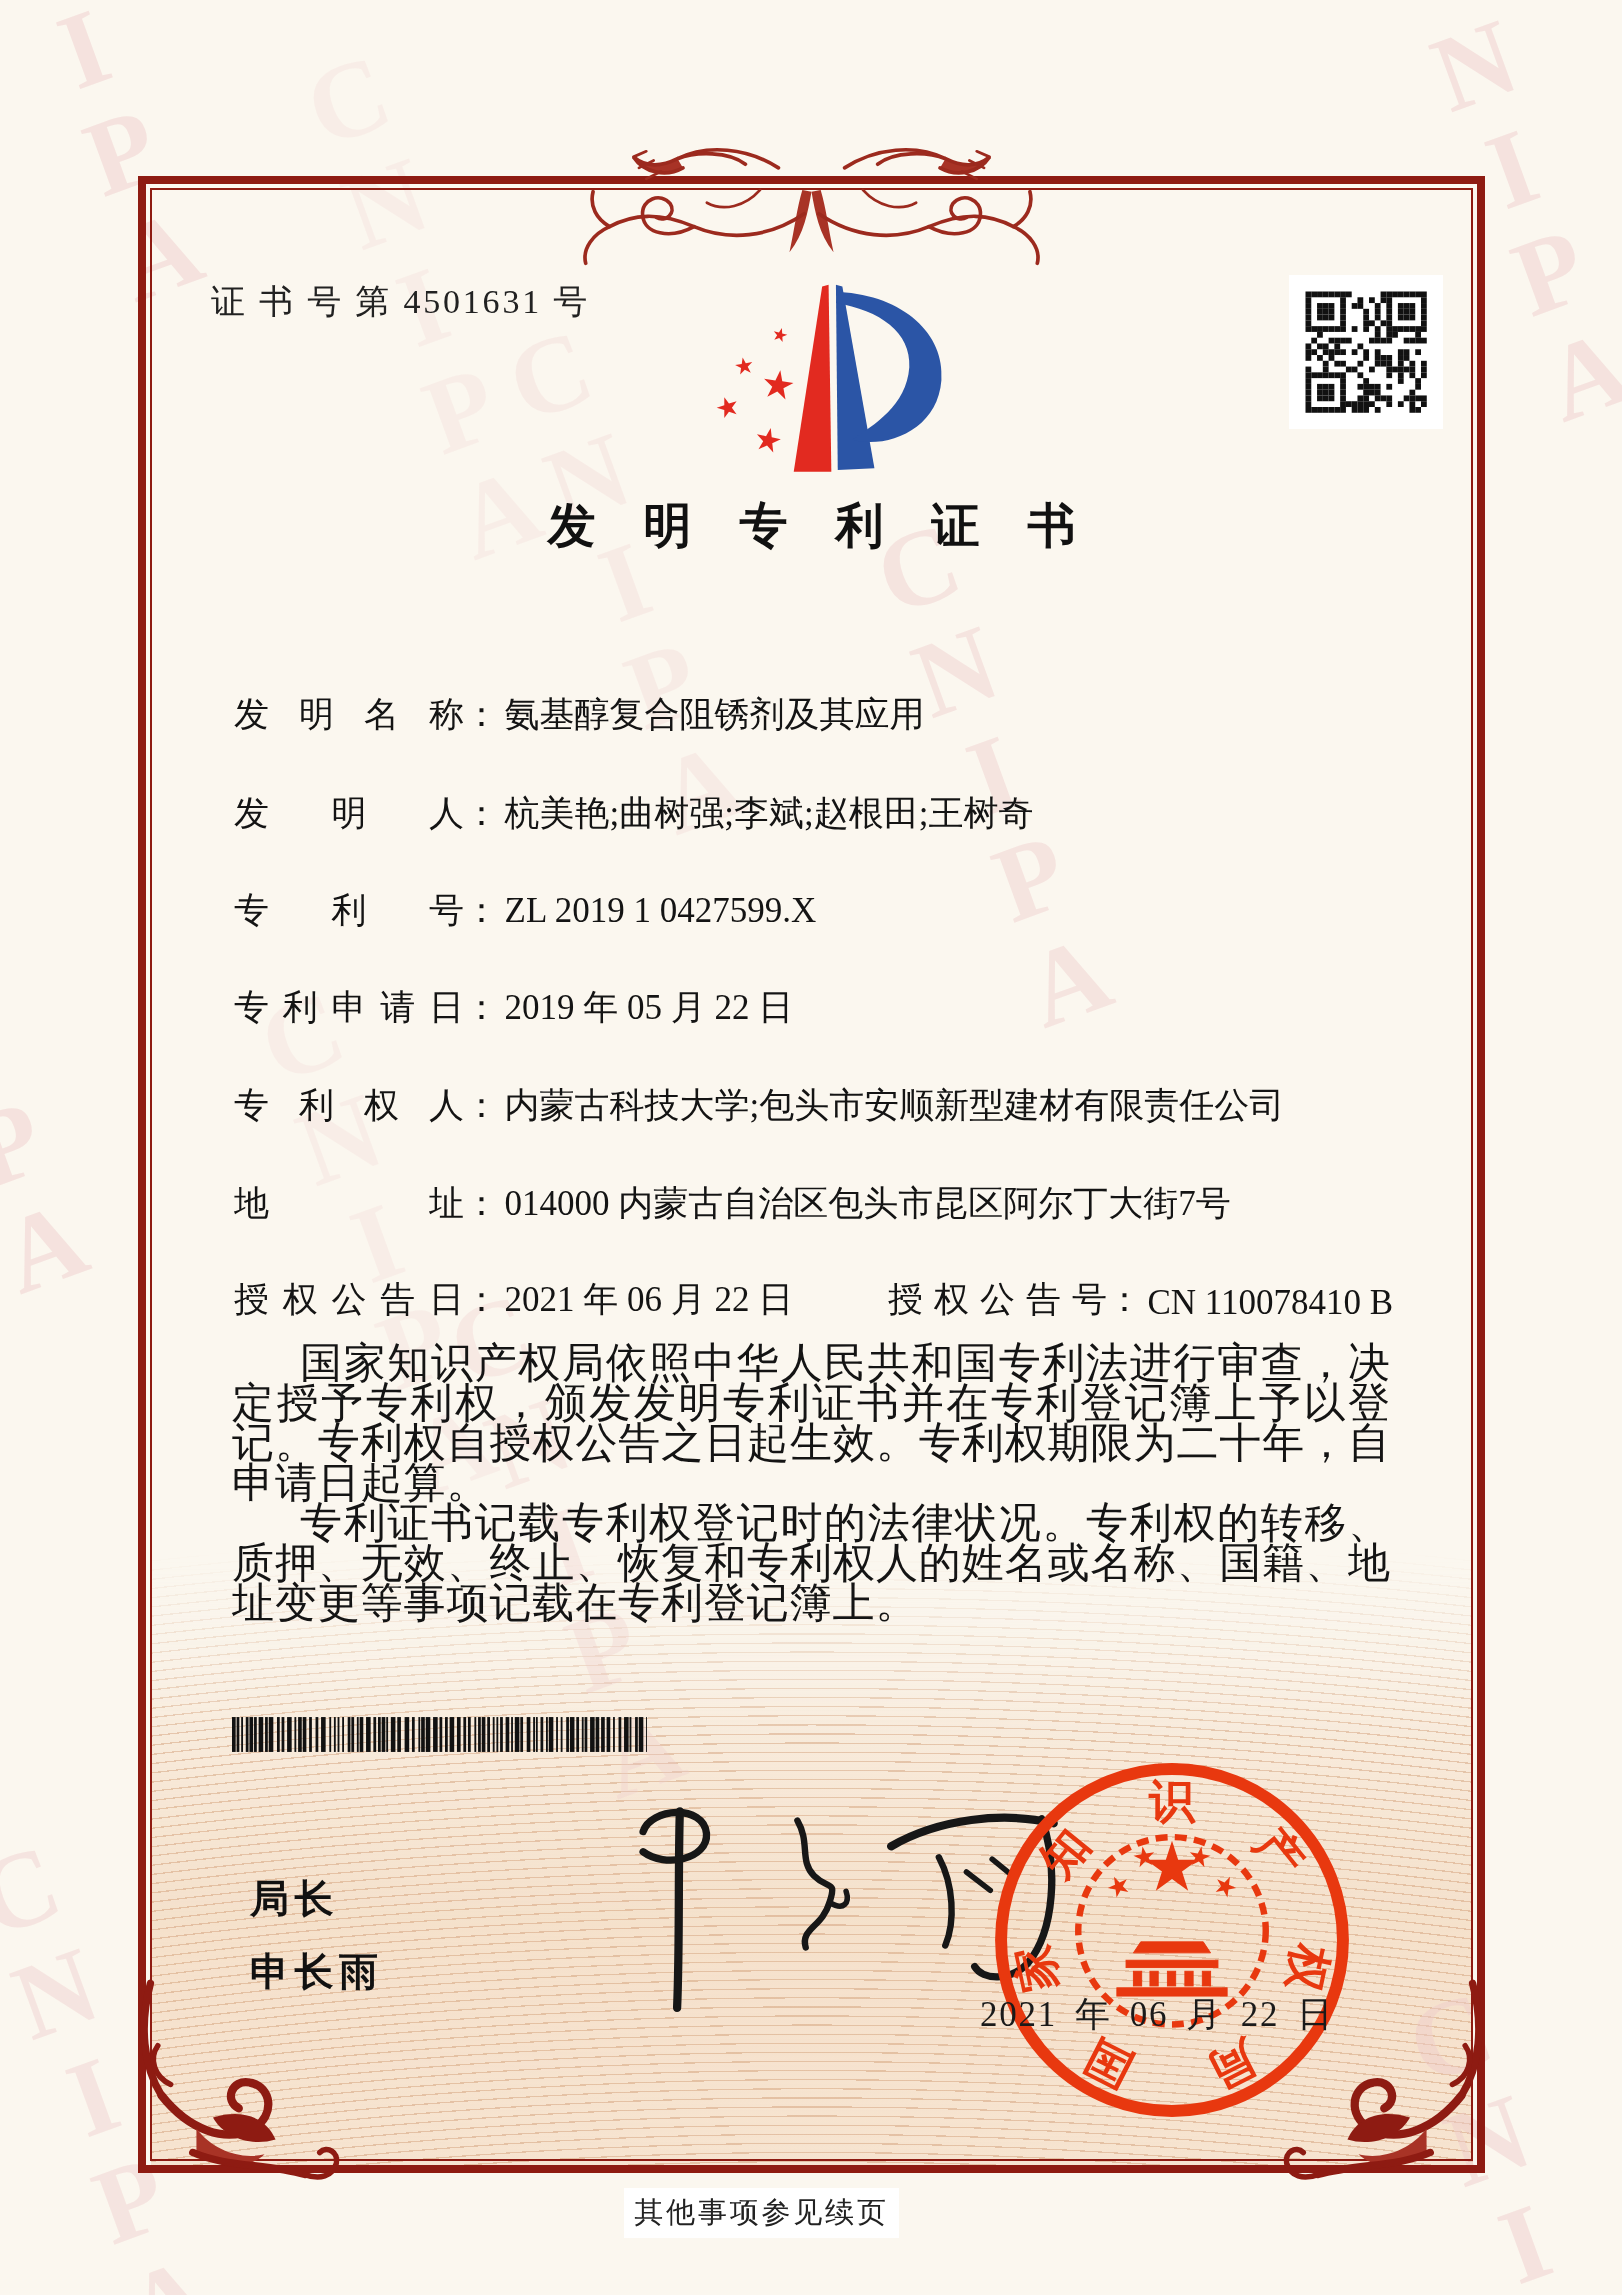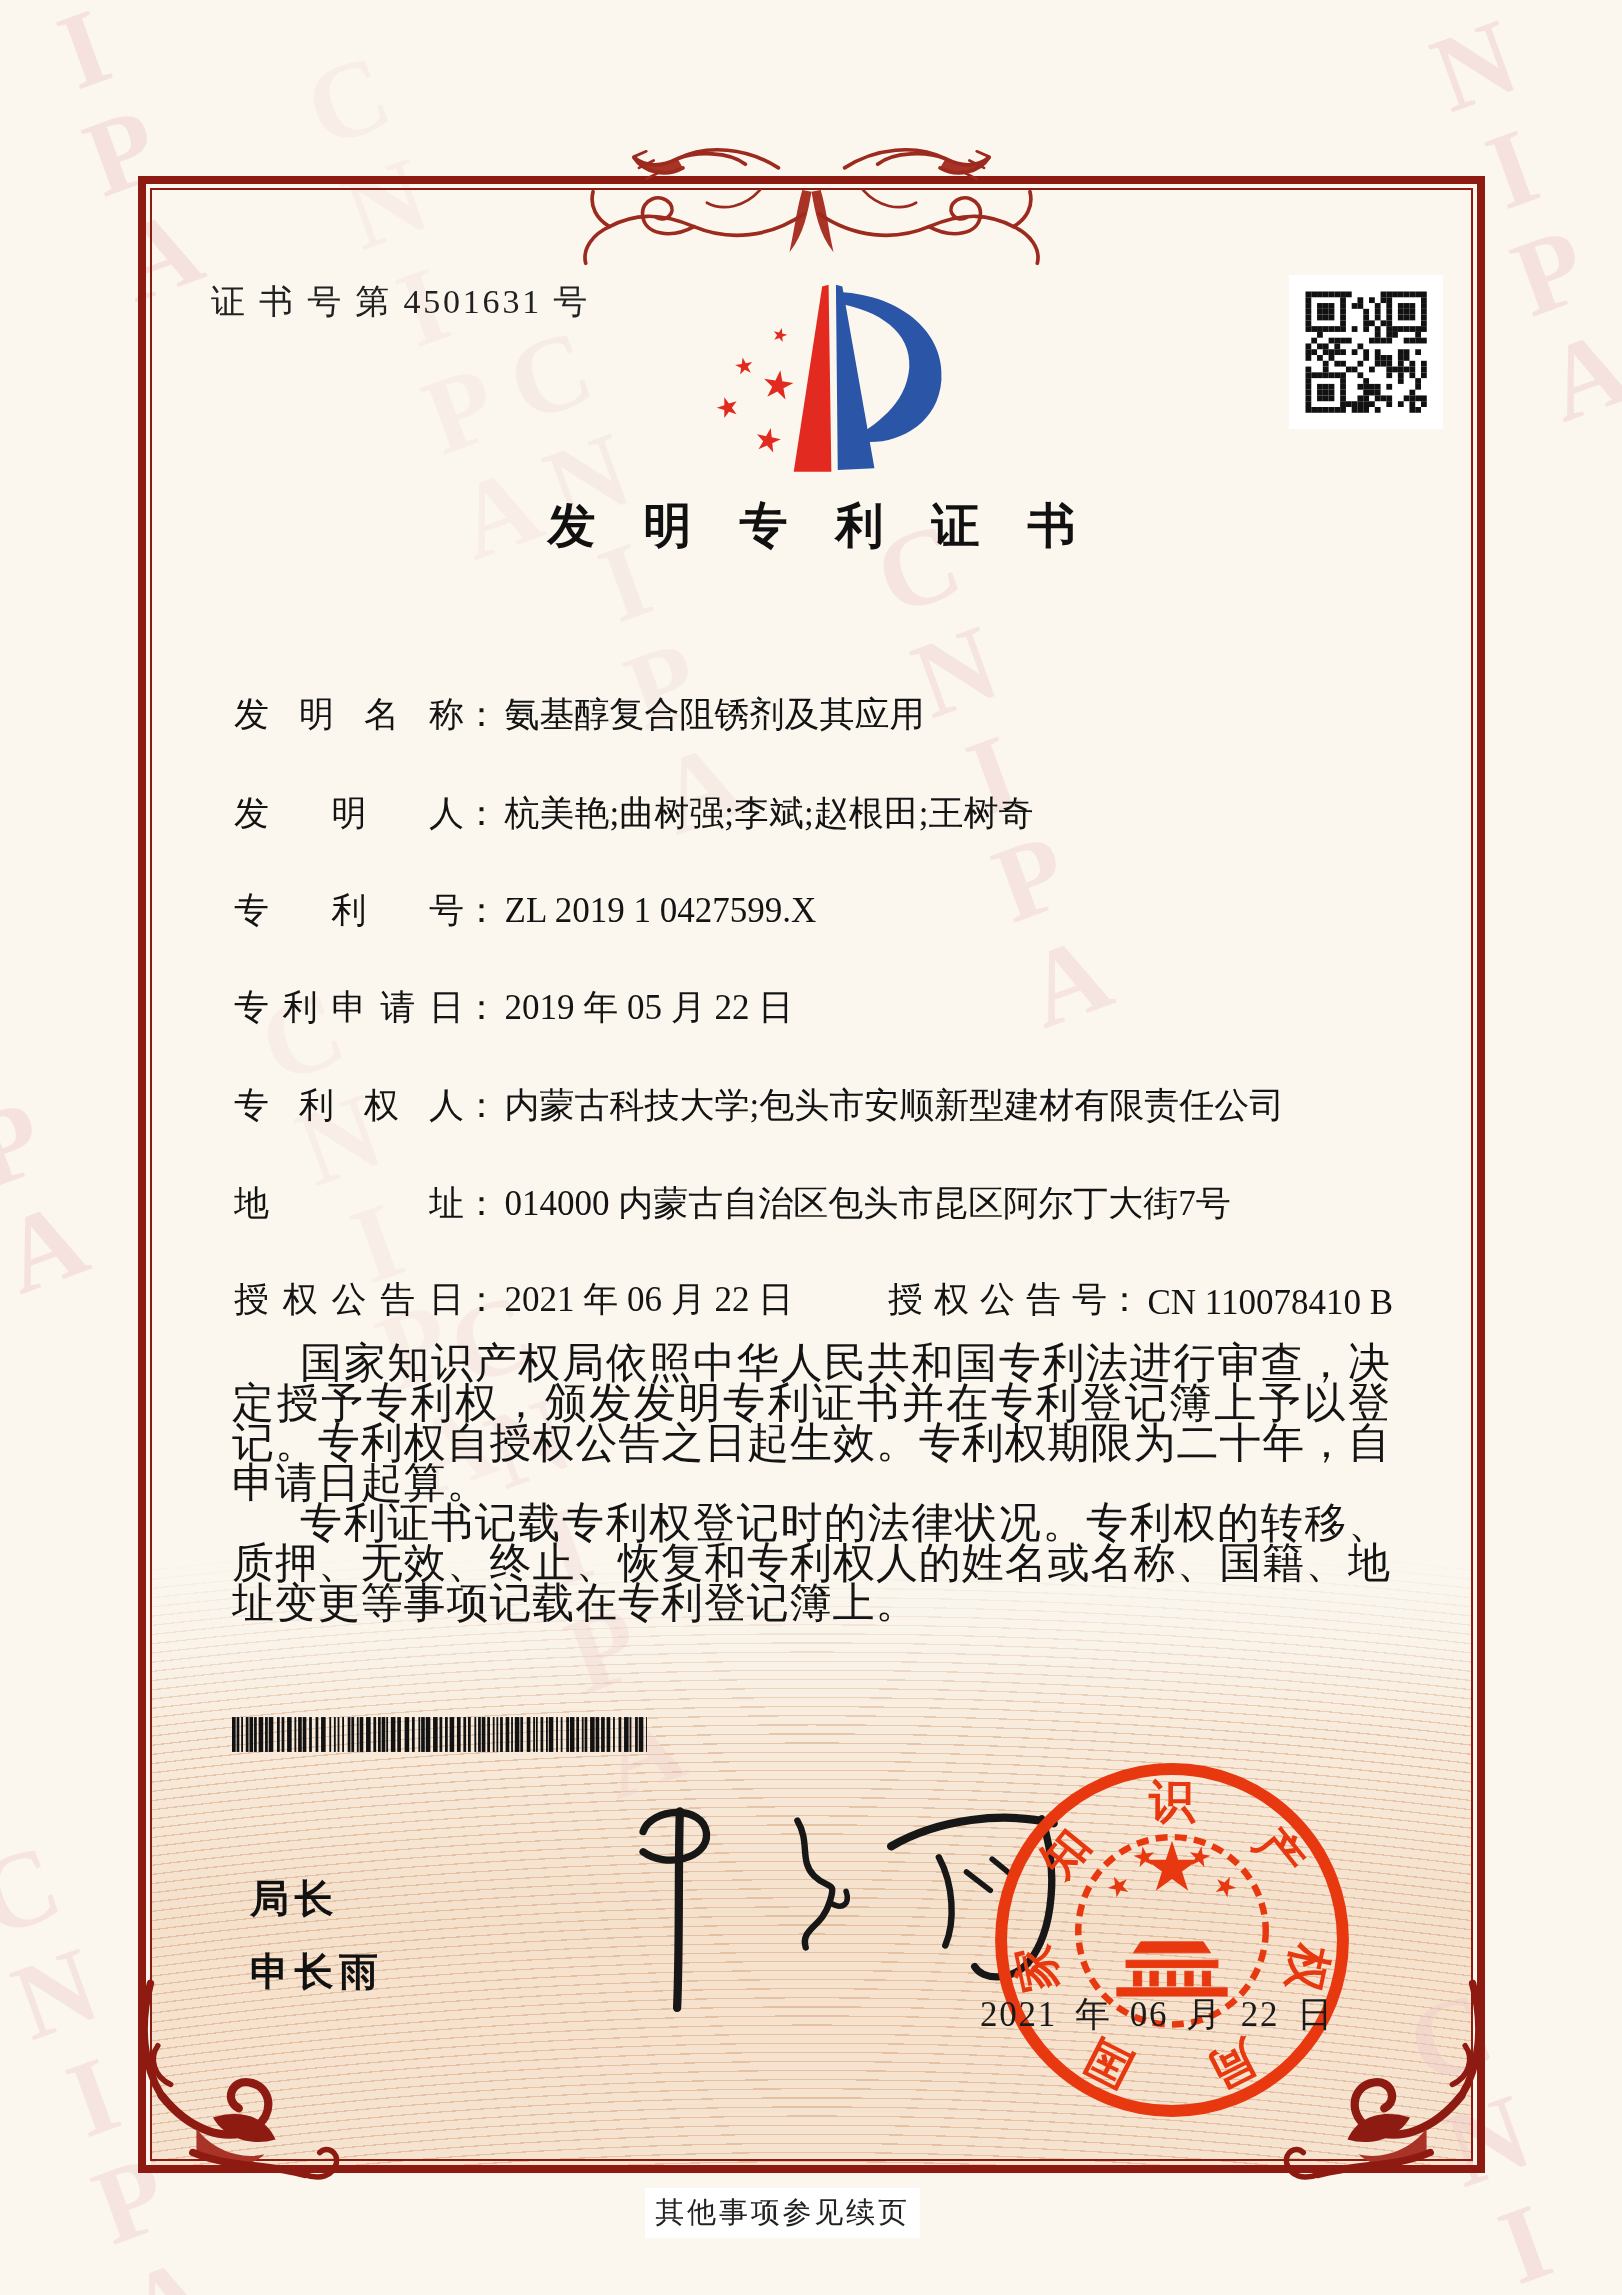--- a/index.html
+++ b/index.html
@@ -45,21 +45,21 @@
 
   .officer{position:absolute;left:250px;z-index:3;color:#111;
            font-family:Liberation Sans, sans-serif;font-weight:600;
            font-size:39px;letter-spacing:5.5px;}
 
   .pagenum{position:absolute;left:0;top:2101px;width:1561px;text-align:center;
            font-size:28.5px;letter-spacing:2.8px;color:#222;z-index:3;}
 
   .footnote{position:absolute;left:624px;top:2188px;width:275px;height:50px;background:#fff;
             display:flex;align-items:center;justify-content:center;z-index:3;
-            font-size:29px;letter-spacing:2.8px;color:#222;margin-left:21px;}
+            font-size:29px;letter-spacing:2.8px;color:#222;}
 
   .sealwrap{position:absolute;left:979px;top:1747px;width:386px;height:386px;z-index:4;}
   .sealwrap .sch{position:absolute;font-size:46px;font-weight:700;color:#e8380f;
                  font-family:"Liberation Serif","DejaVu Serif",serif;}
   .sealdate{position:absolute;left:955px;top:1991px;width:404px;text-align:center;z-index:5;
             font-size:35px;color:#1a1a1a;letter-spacing:1.8px;word-spacing:7.3px;white-space:nowrap;}
 
   svg{display:block;}
   .abs{position:absolute;}
 </style>

